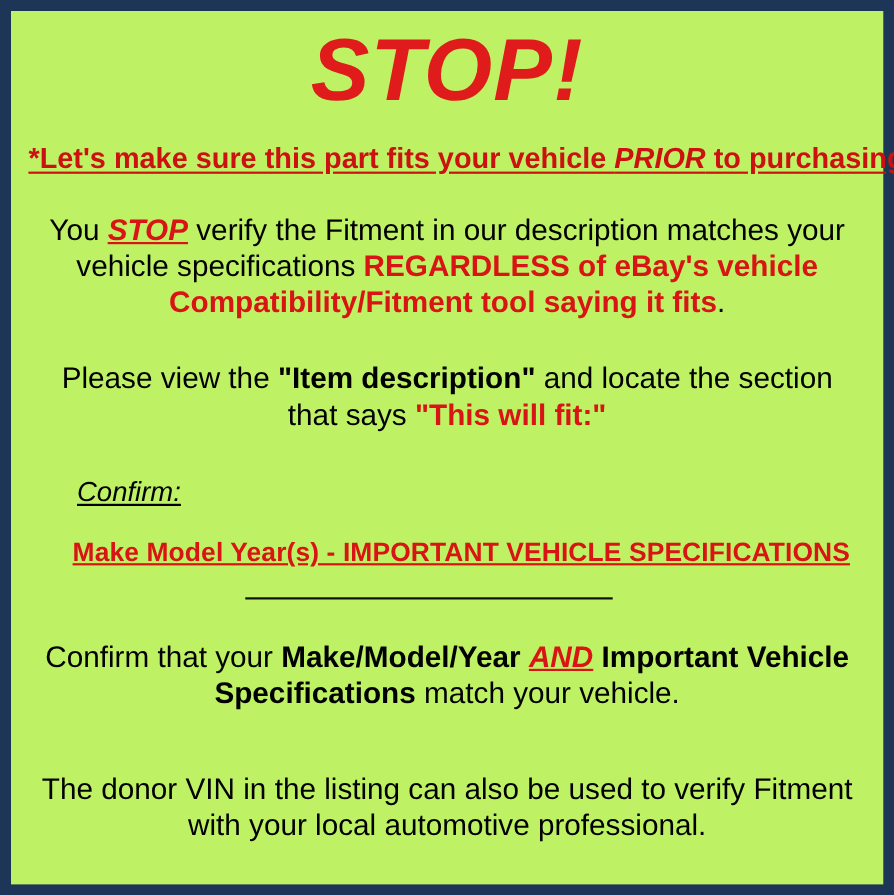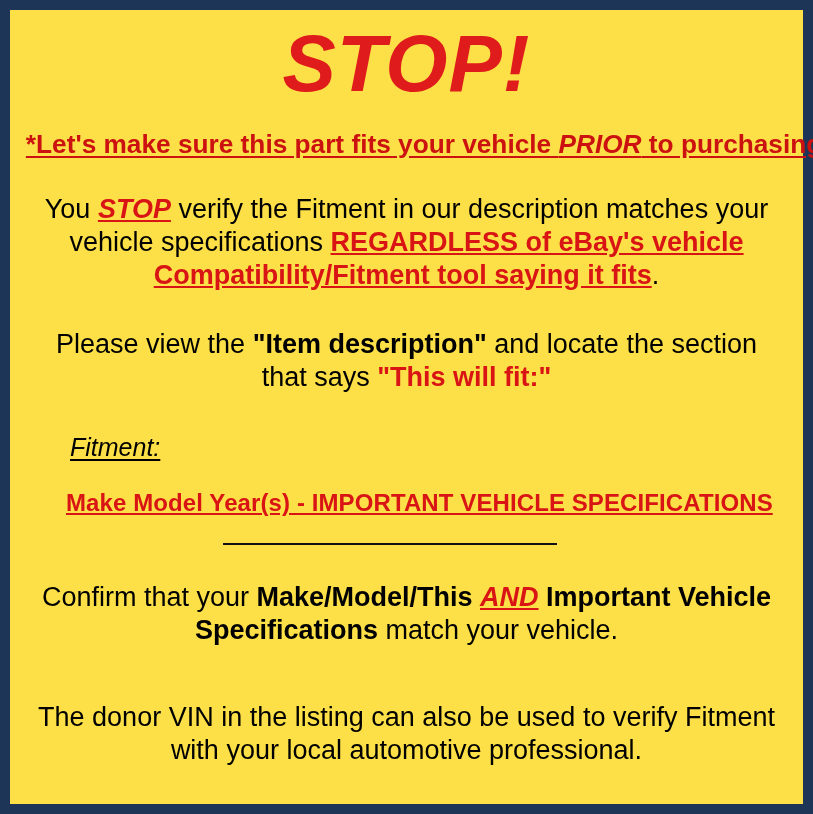--- a/index.html
+++ b/index.html
@@ -12,21 +12,21 @@
     height: 814px;
     overflow: hidden;
     font-family: "Liberation Sans", sans-serif;
   }
 
   #fitment-notice {
     position: relative;
     box-sizing: border-box;
     width: 813px;
     height: 814px;
-    background: #fde047;
+    background: #bef264;
     border: 10px solid #1d3557;
     padding: 0;
   }
 
   .content {
     box-sizing: border-box;
     width: 100%;
     height: 100%;
     padding: 6px 12px 0 12px;
     text-align: center;
@@ -76,21 +76,20 @@
   .red-bold-italic-u {
     color: #d81414;
     font-weight: bold;
     font-style: italic;
     text-decoration: underline;
     text-underline-offset: 2px;
   }
   .red-bold-u {
     color: #d81414;
     font-weight: bold;
-    text-decoration: underline;
     text-underline-offset: 2px;
   }
   .red-bold {
     color: #d81414;
     font-weight: bold;
   }
   .blk-bold {
     color: #000000;
     font-weight: bold;
   }
@@ -153,28 +152,28 @@
 
     <p class="para p-must">
       <span>You </span><span class="red-bold-italic-u">STOP</span><span> verify the Fitment in our description matches your vehicle specifications </span><span class="red-bold-u">REGARDLESS of eBay's vehicle Compatibility/Fitment tool saying it fits</span><span>.</span>
     </p>
 
     <p class="para p-view">
       <span>Please view the </span><span class="blk-bold">"Item description"</span><span> and locate the section that says </span><span class="red-bold">"This will fit:"</span>
     </p>
 
     <div class="example-block">
-      <div class="example-label">Fitment:</div>
+      <div class="example-label">Confirm:</div>
       <div class="example-spec">Make Model Year(s) - IMPORTANT VEHICLE SPECIFICATIONS</div>
     </div>
 
     <div class="divider-wrap">
       <div class="divider"></div>
     </div>
 
     <p class="para p-confirm">
-      <span>Confirm that your </span><span class="blk-bold">Make/Model/This</span><span> </span><span class="red-bold-italic-u">AND</span><span> </span><span class="blk-bold">Important Vehicle Specifications</span><span> match your vehicle.</span>
+      <span>Confirm that your </span><span class="blk-bold">Make/Model/Year</span><span> </span><span class="red-bold-italic-u">AND</span><span> </span><span class="blk-bold">Important Vehicle Specifications</span><span> match your vehicle.</span>
     </p>
 
     <p class="para p-vin">The donor VIN in the listing can also be used to verify Fitment with your local automotive professional.</p>
 
   </div>
 </div>
 
 </body></html>

